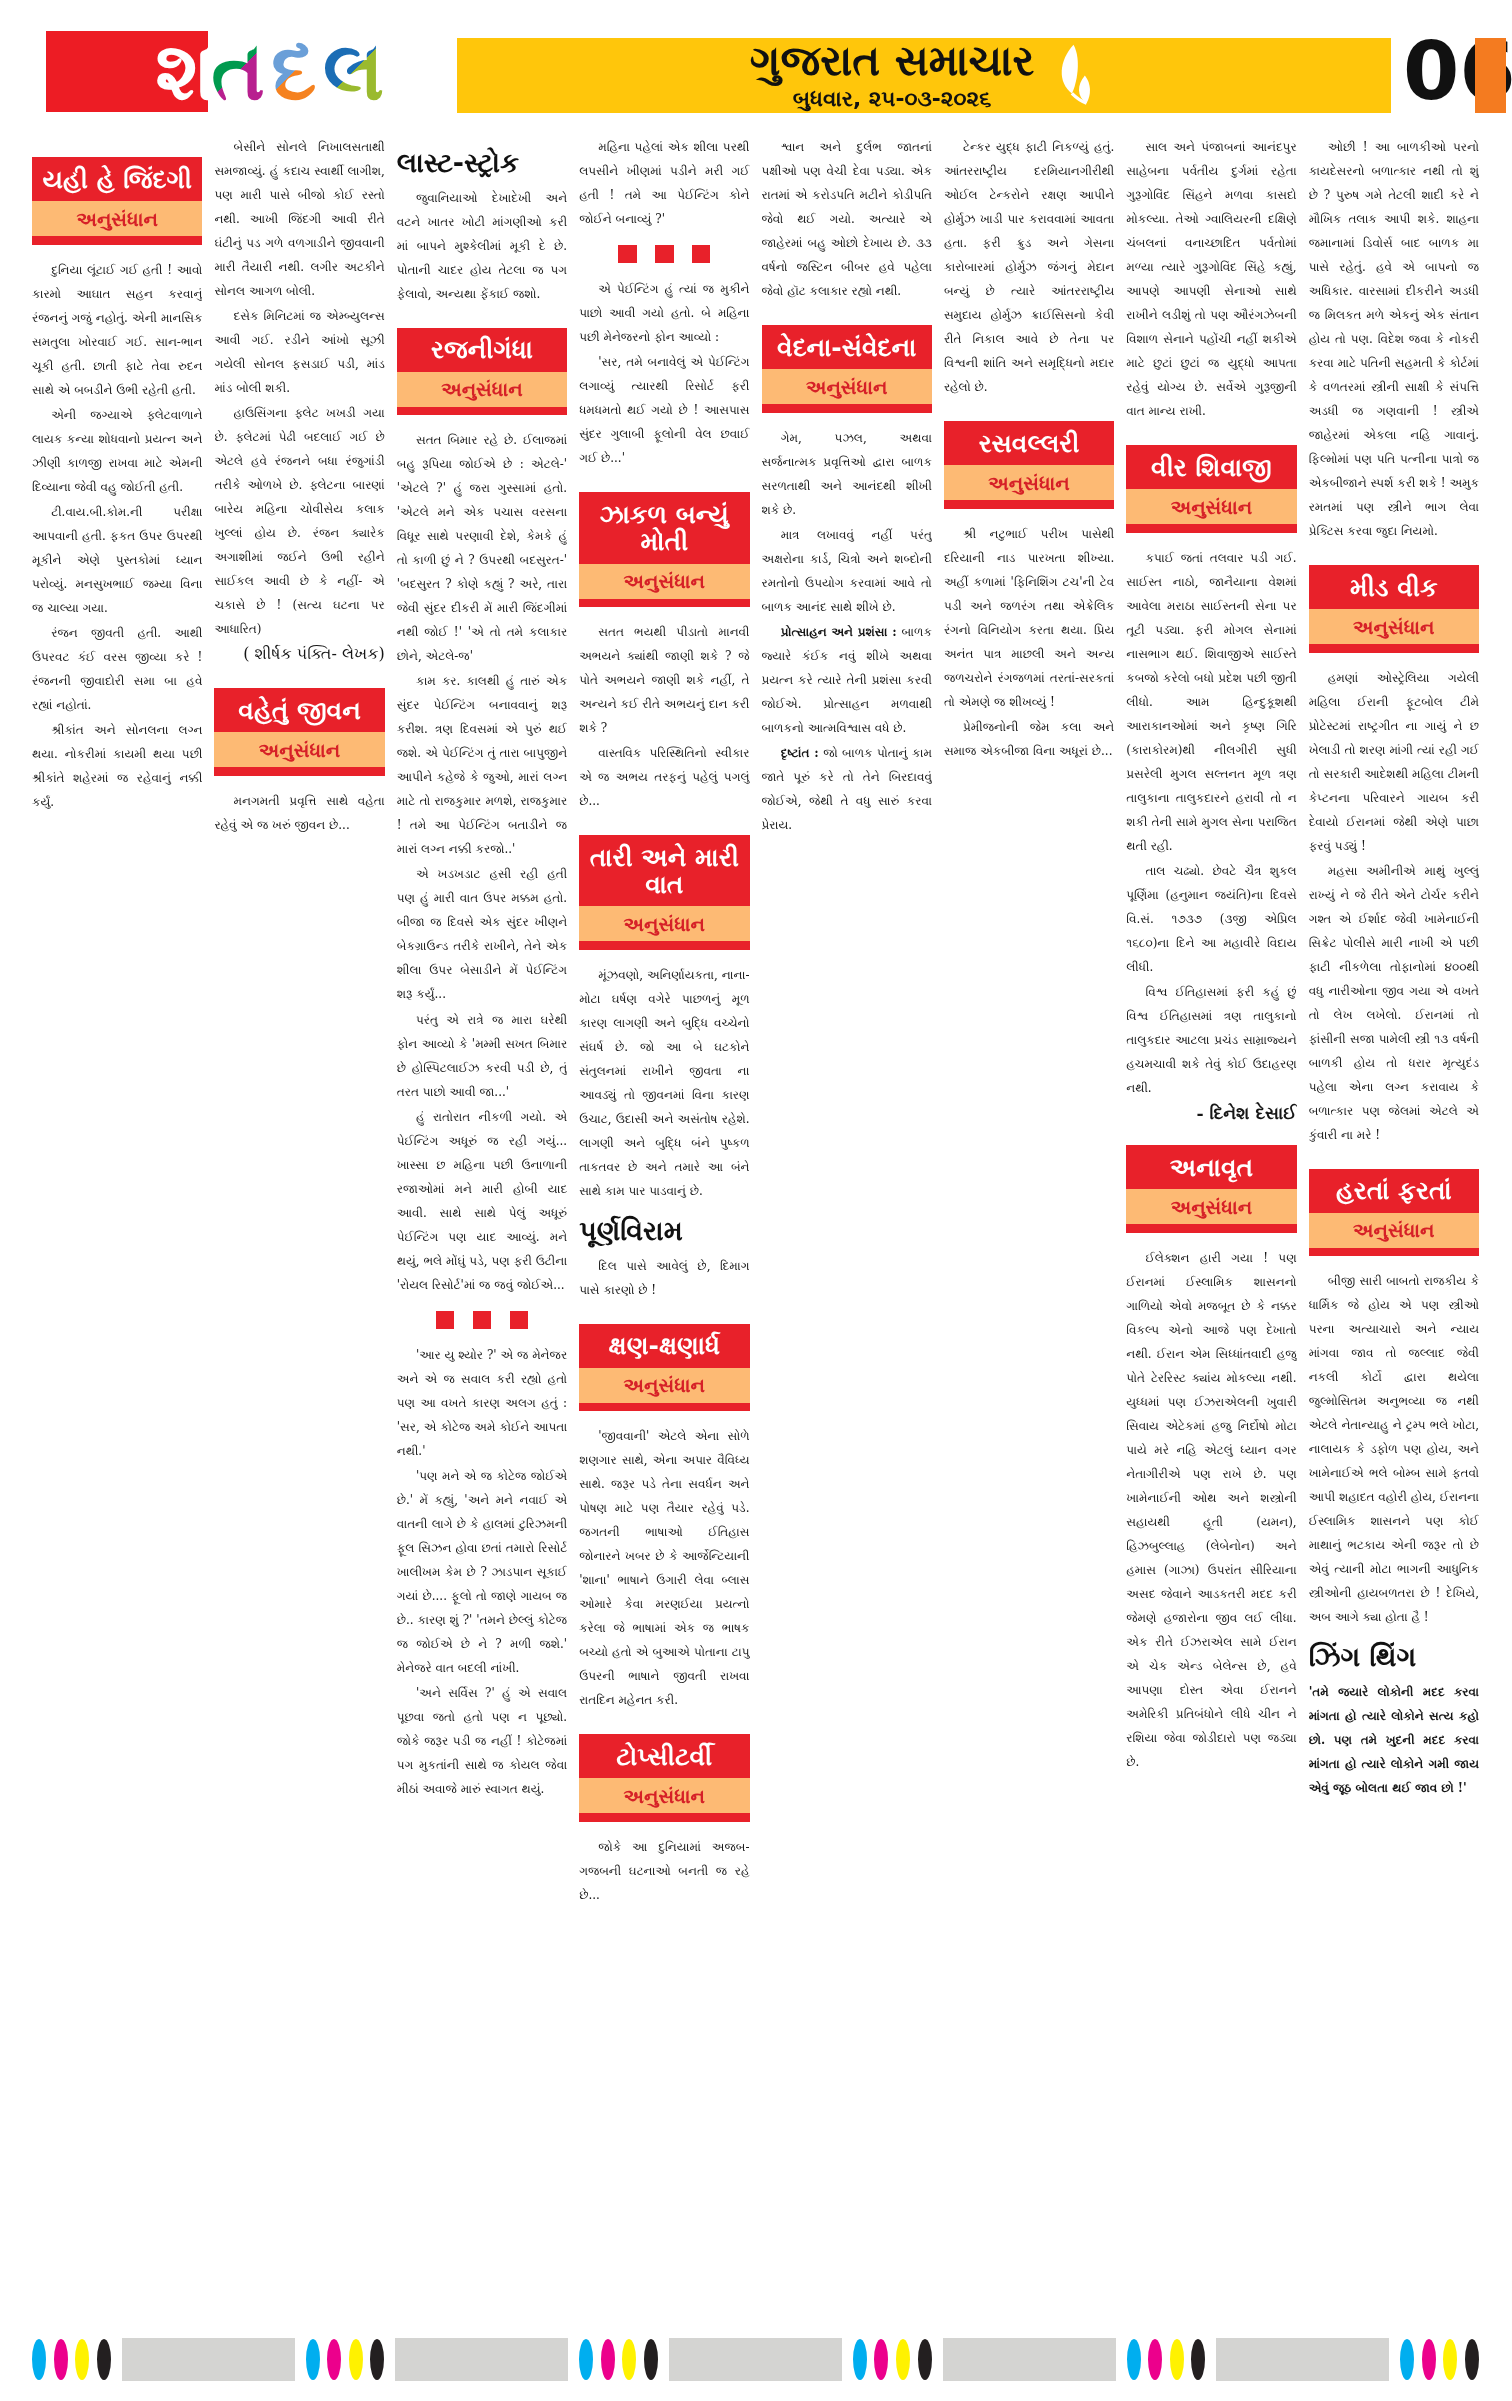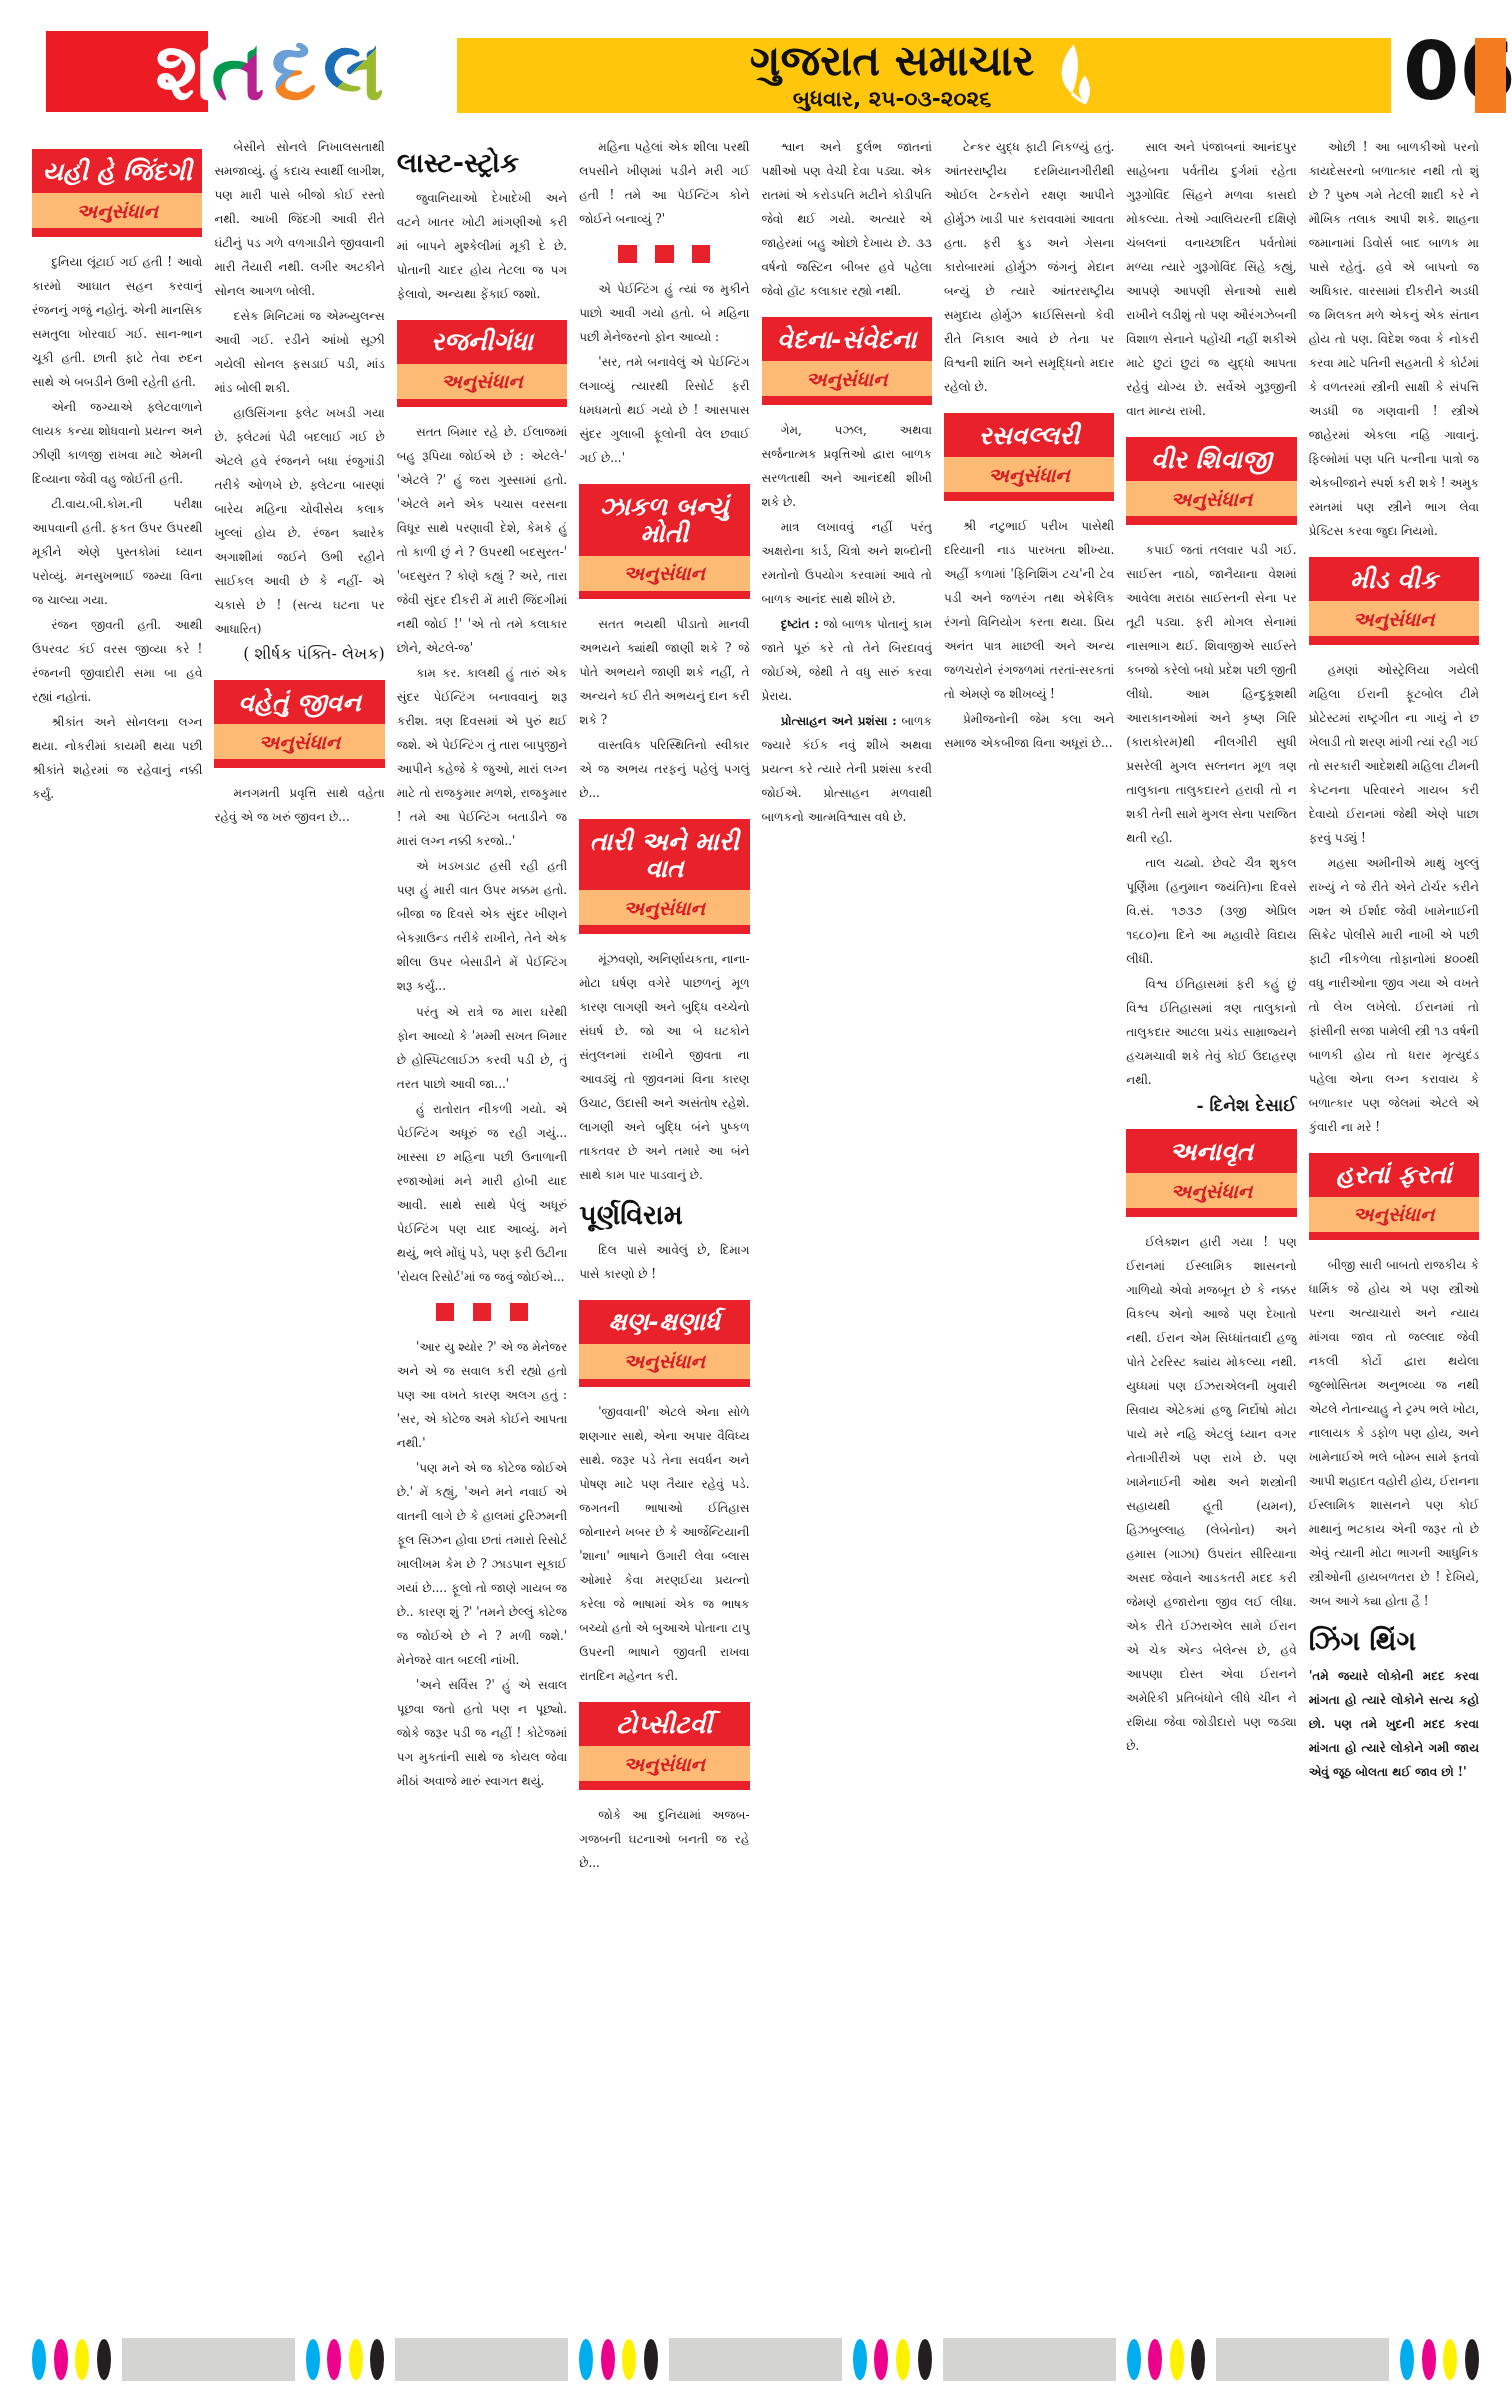--- a/index.html
+++ b/index.html
@@ -23,21 +23,21 @@
      font-weight:bold;font-size:81px;line-height:86px;color:#111111;}
   .orange-block{position:absolute;left:1475px;top:6.5px;width:31px;height:75px;background:#f47b20;}
   
   .content{position:absolute;top:135px;left:32px;width:1447px;height:2171px;
      display:grid;grid-template-columns:repeat(8,1fr);column-gap:12px;overflow:hidden;}
   .column{overflow:hidden;height:2171px;}
   .para{font-size:12px;line-height:24px;text-align:justify;text-indent:1.6em;margin:0 0 1.1px 0;}
   .para.noindent{text-indent:0;}
   .lead{font-weight:bold;}
   .lead.red{color:#d62027;}
-  .sec-box{margin:14px 0 13px 0;font-style:italic;}
+  .sec-box{margin:22px 0 13px 0;}
   .sec-box .bt{background:#e8212a;color:#ffffff;text-align:center;
      font-family:"DejaVu Sans","Liberation Sans",sans-serif;font-weight:bold;font-size:25px;line-height:27px;padding:8.6px 2.2px;}
   .sec-box .bs{background:#fdba74;color:#d62027;text-align:center;border:0;
      font-family:"DejaVu Sans","Liberation Sans",sans-serif;font-weight:bold;font-size:19.4px;padding:6.5px 0 5.4px 0;}
   .sec-box .bf{height:8.6px;background:#e8212a;}
   .bold-head{font-family:"DejaVu Sans","Liberation Sans",sans-serif;font-weight:bold;font-size:27px;line-height:31px;
      margin:12px 0 7.6px 0;color:#111111;}
   .separator{display:flex;justify-content:center;gap:18.4px;margin:14px 0;}
   .separator i{width:18.4px;height:18.4px;background:#e8212a;display:inline-block;}
   .signature{font-weight:bold;text-align:right;font-size:17.3px;margin:3.2px 0 5.4px 0;}
@@ -166,22 +166,22 @@
     </div>
     <div class="column">
       <div class="para">શ્વાન અને દુર્લભ જાતનાં પક્ષીઓ પણ વેચી દેવા પડ્યા. એક રાતમાં એ કરોડપતિ મટીને કોડીપતિ જેવો થઈ ગયો. અત્યારે એ જાહેરમાં બહુ ઓછો દેખાય છે. ૩૩ વર્ષનો જસ્ટિન બીબર હવે પહેલા જેવો હૉટ કલાકાર રહ્યો નથી.</div>
       <div class="sec-box">
         <div class="bt">વેદના-સંવેદના</div>
         <div class="bs">અનુસંધાન</div>
         <div class="bf"></div>
       </div>
       <div class="para">ગેમ, પઝલ, અથવા સર્જનાત્મક પ્રવૃત્તિઓ દ્વારા બાળક સરળતાથી અને આનંદથી શીખી શકે છે.</div>
       <div class="para">માત્ર લખાવવું નહીં પરંતુ અક્ષરોના કાર્ડ, ચિત્રો અને શબ્દોની રમતોનો ઉપયોગ કરવામાં આવે તો બાળક આનંદ સાથે શીખે છે.</div>
+      <div class="para"><span class="lead">પ્રોત્સાહન અને પ્રશંસા : </span>બાળક જ્યારે કંઈક નવું શીખે અથવા પ્રયત્ન કરે ત્યારે તેની પ્રશંસા કરવી જોઈએ. પ્રોત્સાહન મળવાથી બાળકનો આત્મવિશ્વાસ વધે છે.</div>
       <div class="para"><span class="lead">દૃષ્ટાંત : </span>જો બાળક પોતાનું કામ જાતે પૂરું કરે તો તેને બિરદાવવું જોઈએ, જેથી તે વધુ સારું કરવા પ્રેરાય.</div>
-      <div class="para"><span class="lead">પ્રોત્સાહન અને પ્રશંસા : </span>બાળક જ્યારે કંઈક નવું શીખે અથવા પ્રયત્ન કરે ત્યારે તેની પ્રશંસા કરવી જોઈએ. પ્રોત્સાહન મળવાથી બાળકનો આત્મવિશ્વાસ વધે છે.</div>
     </div>
     <div class="column">
       <div class="para">ટેન્કર યુદ્ધ ફાટી નિકળ્યું હતું. આંતરરાષ્ટ્રીય દરમિયાનગીરીથી ઓઈલ ટેન્કરોને રક્ષણ આપીને હોર્મુઝ ખાડી પાર કરાવવામાં આવતા હતા. ફરી ક્રુડ અને ગેસના કારોબારમાં હોર્મુઝ જંગનું મેદાન બન્યું છે ત્યારે આંતરરાષ્ટ્રીય સમુદાય હોર્મુઝ ક્રાઈસિસનો કેવી રીતે નિકાલ આવે છે તેના પર વિશ્વની શાંતિ અને સમૃદ્ધિનો મદાર રહેલો છે.</div>
       <div class="sec-box">
         <div class="bt">રસવલ્લરી</div>
         <div class="bs">અનુસંધાન</div>
         <div class="bf"></div>
       </div>
       <div class="para">શ્રી નટુભાઈ પરીખ પાસેથી દરિયાની નાડ પારખતા શીખ્યા. અહીં કળામાં 'ફિનિશિંગ ટચ'ની ટેવ પડી અને જળરંગ તથા એક્રેલિક રંગનો વિનિયોગ કરતા થયા. પ્રિય અનંત પાત્ર માછલી અને અન્ય જળચરોને રંગજળમાં તરતાં-સરકતાં તો એમણે જ શીખવ્યું !</div>
       <div class="para">પ્રેમીજનોની જેમ કલા અને સમાજ એકબીજા વિના અધૂરાં છે...</div>

